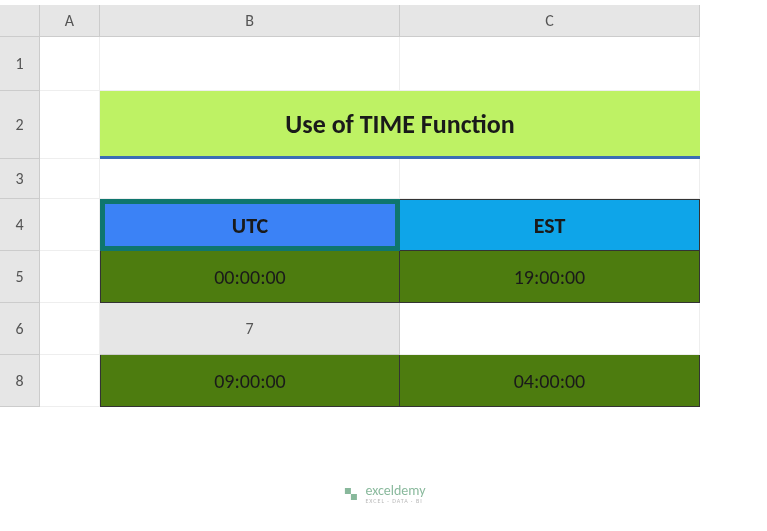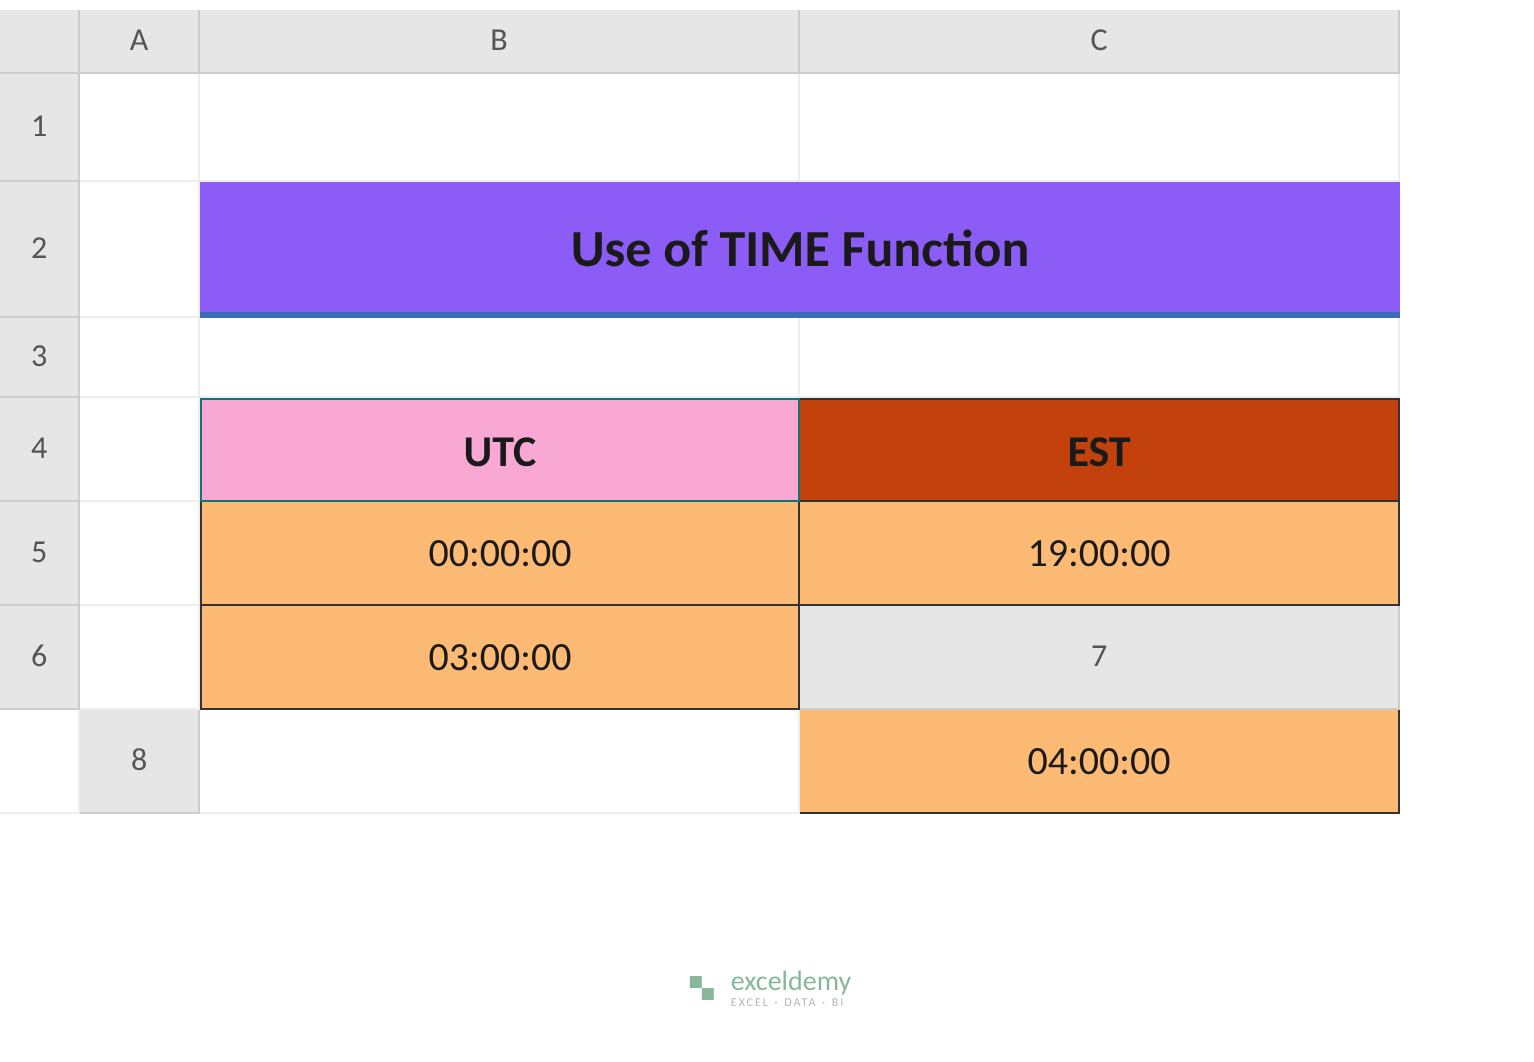--- a/index.html
+++ b/index.html
@@ -46,52 +46,52 @@
       border-right: 1px solid #ccc;
       border-bottom: 1px solid #ccc;
     }
     .cell {
       border-right: 1px solid #eee;
       border-bottom: 1px solid #eee;
       background: #fff;
     }
     .title-row {
       grid-column: 3 / 5;
-      background: #8b5cf6;
+      background: #bef264;
       border-bottom: 3px solid #3a6db5;
       display: flex;
       align-items: center;
       justify-content: center;
       font-size: 26px;
       font-weight: bold;
       color: #1a1a1a;
     }
     .th-utc {
-      background: #f9a8d4;
-      border: 1px solid #0f766e;
+      background: #3b82f6;
+      border: 5px solid #0f766e;
       display: flex;
       align-items: center;
       justify-content: center;
       font-size: 22px;
       font-weight: bold;
       color: #1a1a1a;
     }
     .th-est {
-      background: #c2410c;
+      background: #0ea5e9;
       border: 1px solid #333;
       border-left: none;
       display: flex;
       align-items: center;
       justify-content: center;
       font-size: 22px;
       font-weight: bold;
       color: #1a1a1a;
     }
     .td {
-      background: #fdba74;
+      background: #4d7c0f;
       border: 1px solid #333;
       border-top: none;
       display: flex;
       align-items: center;
       justify-content: center;
       font-size: 20px;
       color: #1a1a1a;
     }
     .td.right {
       border-left: none;
@@ -155,27 +155,27 @@
   <div class="th-utc">UTC</div>
   <div class="th-est">EST</div>
 
   <div class="row-header">5</div>
   <div class="cell"></div>
   <div class="td">00:00:00</div>
   <div class="td right">19:00:00</div>
 
   <div class="row-header">6</div>
   <div class="cell"></div>
-  <div class="td">03:00:00</div>
 
   <div class="row-header">7</div>
   <div class="cell"></div>
 
   <div class="row-header">8</div>
   <div class="cell"></div>
+  <div class="td">09:00:00</div>
   <div class="td right">04:00:00</div>
 </div>
 
 <div class="watermark">
   <svg class="wm-icon" viewBox="0 0 24 24" fill="none">
     <path d="M4 4 L12 4 L12 12 L4 12 Z M12 12 L20 12 L20 20 L12 20 Z" fill="#3a8a5a"></path>
   </svg>
   <div class="wm-text">
     <span class="wm-main">exceldemy</span>
     <span class="wm-sub">EXCEL · DATA · BI</span>

